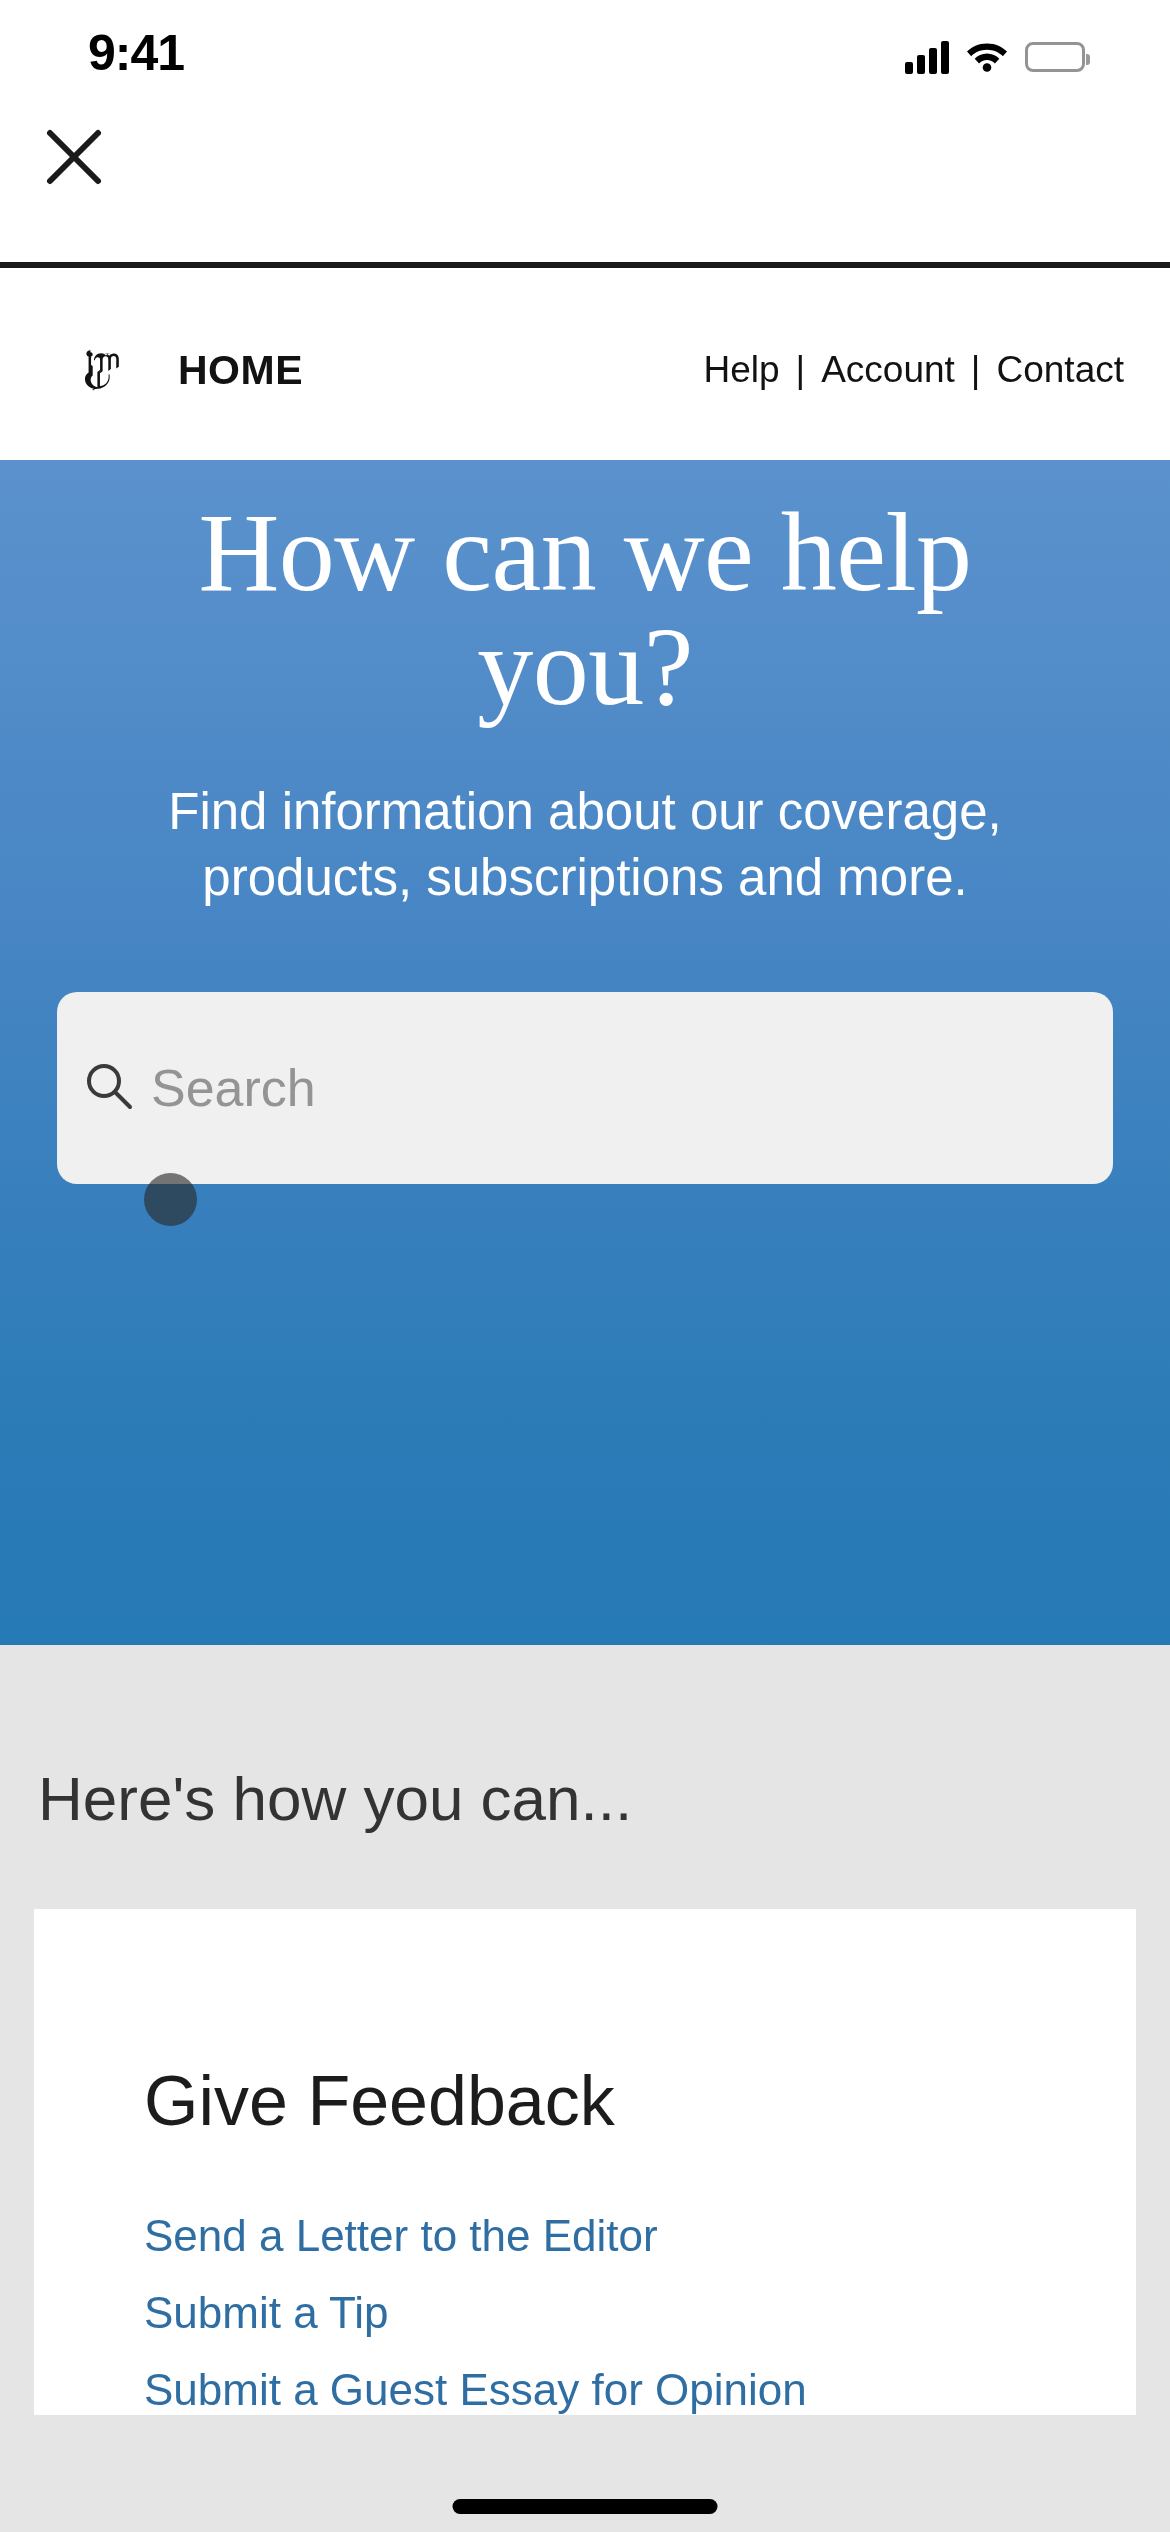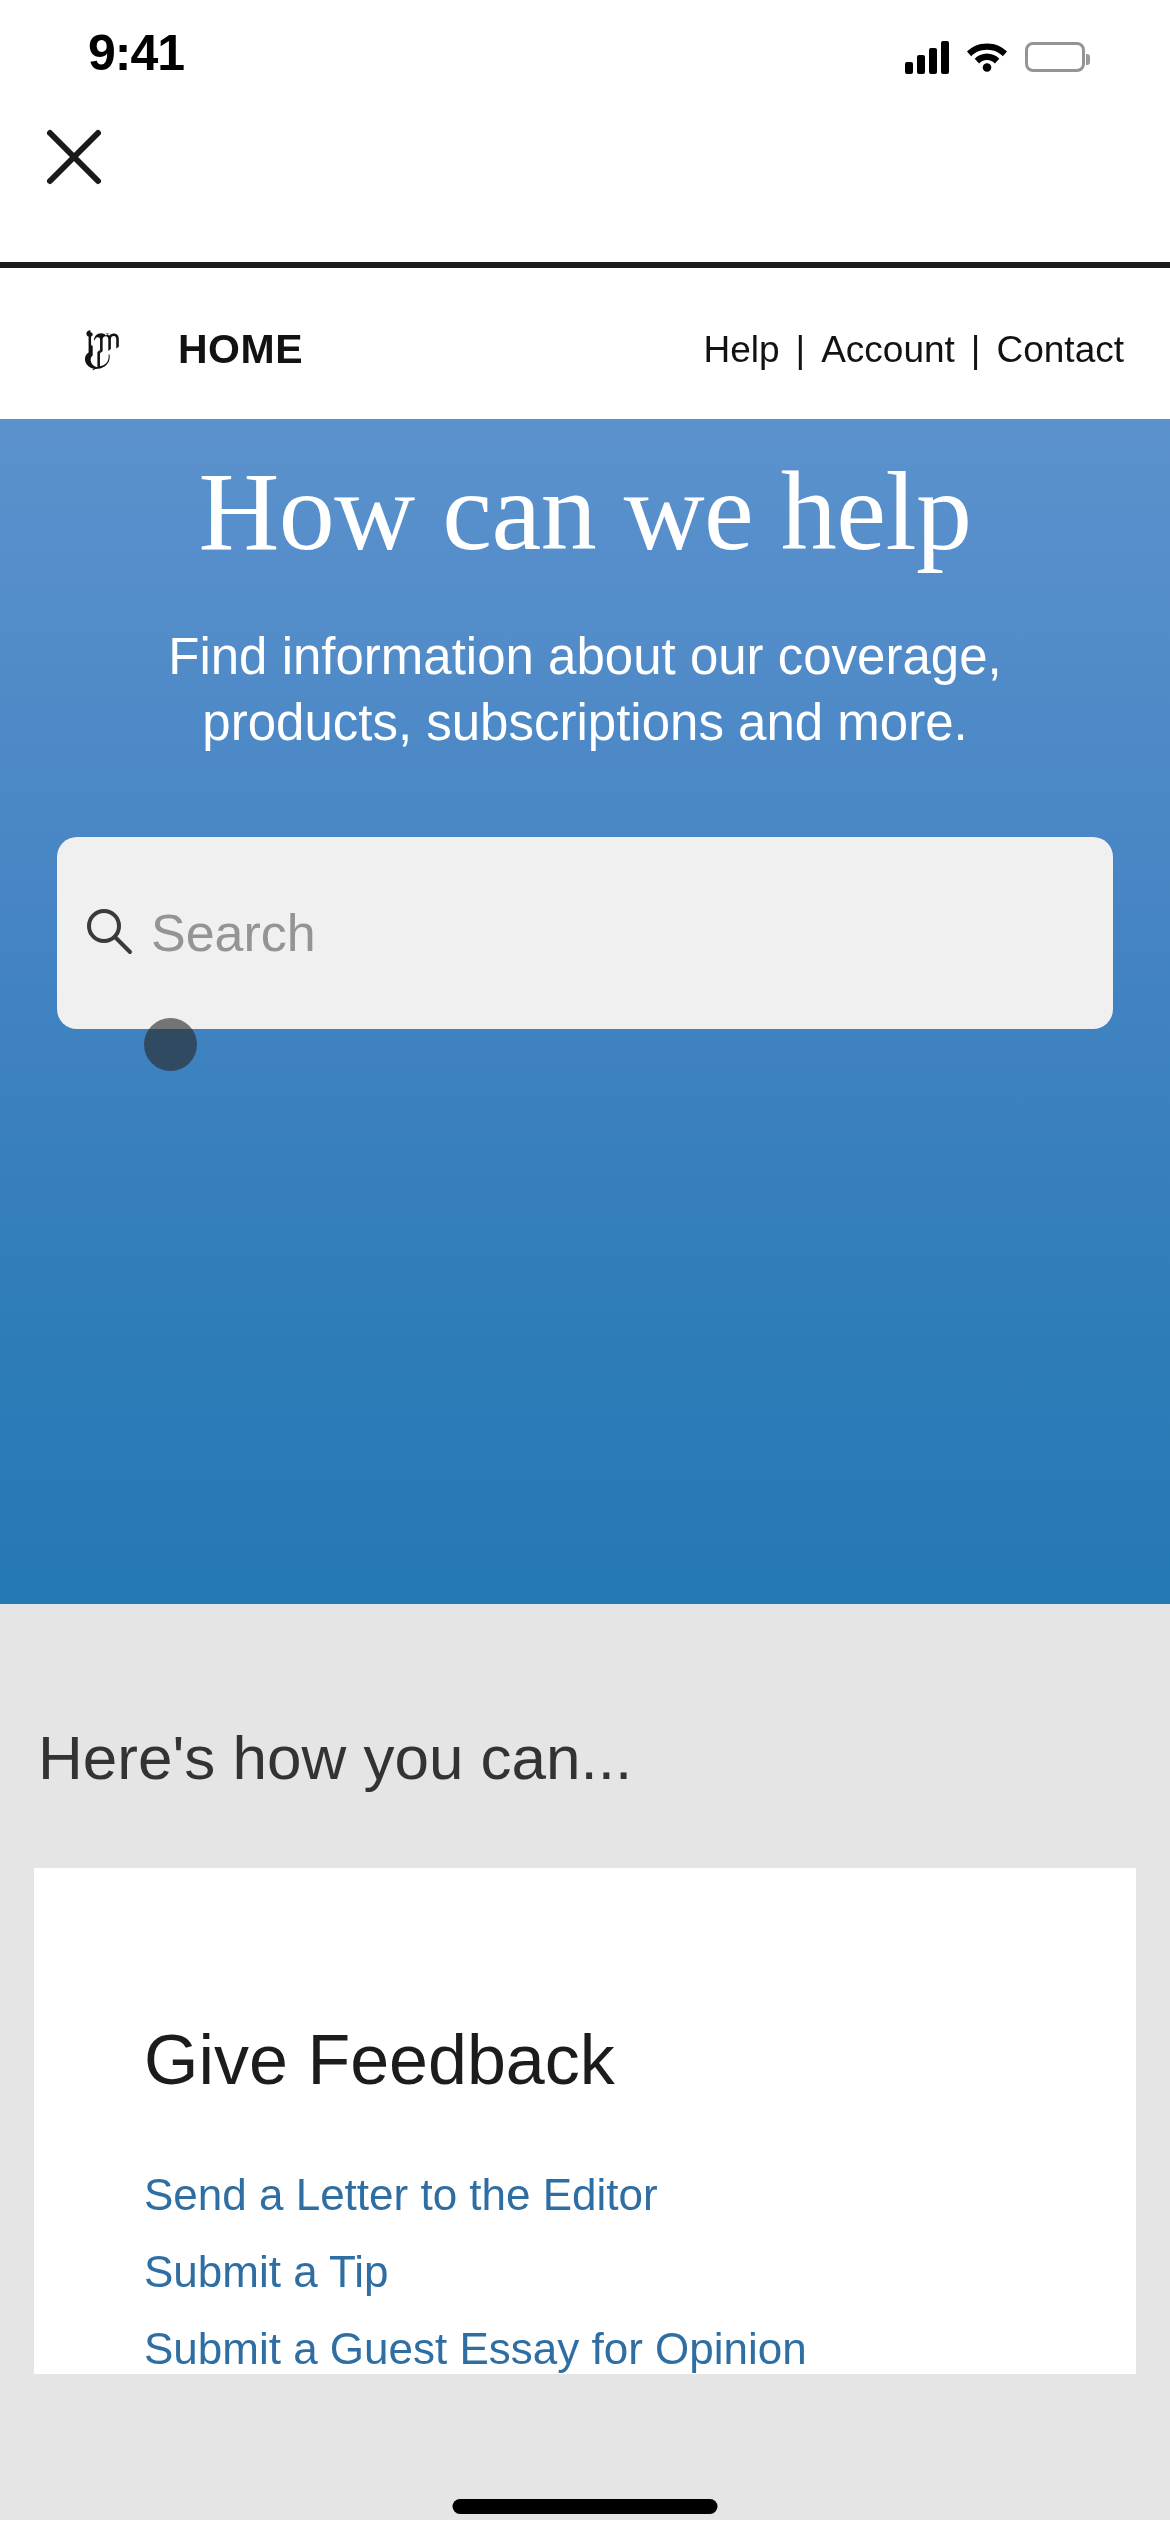--- a/index.html
+++ b/index.html
@@ -92,21 +92,21 @@
     position: absolute;
     left: 44px;
     top: 22px;
     width: 60px;
     height: 60px;
     cursor: pointer;
   }
 
   
   .nyt-nav {
-    height: 151px;
+    height: 192px;
     background: #ffffff;
     display: flex;
     align-items: center;
     justify-content: space-between;
     padding: 12px 44px 0 80px;
     box-sizing: border-box;
   }
   .nav-left {
     display: flex;
     align-items: center;
@@ -300,20 +300,21 @@
     <span class="nav-sep">|</span>
     <a href="#">Account</a>
     <span class="nav-sep">|</span>
     <a href="#">Contact</a>
   </div>
 </div>
 
 <div class="hero">
   <div class="hero-title">
     <div>How can we help</div>
+    <div>you?</div>
   </div>
   <div class="hero-sub">Find information about our coverage, products, subscriptions and more.</div>
   <div class="search-wrap">
     <div class="search-box">
       <span>
         <svg class="search-icon" viewBox="0 0 52 52">
           <circle cx="21" cy="21" r="15" fill="none" stroke="#3a3a3a" stroke-width="4"></circle>
           <line x1="32" y1="32" x2="47" y2="47" stroke="#3a3a3a" stroke-width="4" stroke-linecap="round"></line>
         </svg>
       </span>

